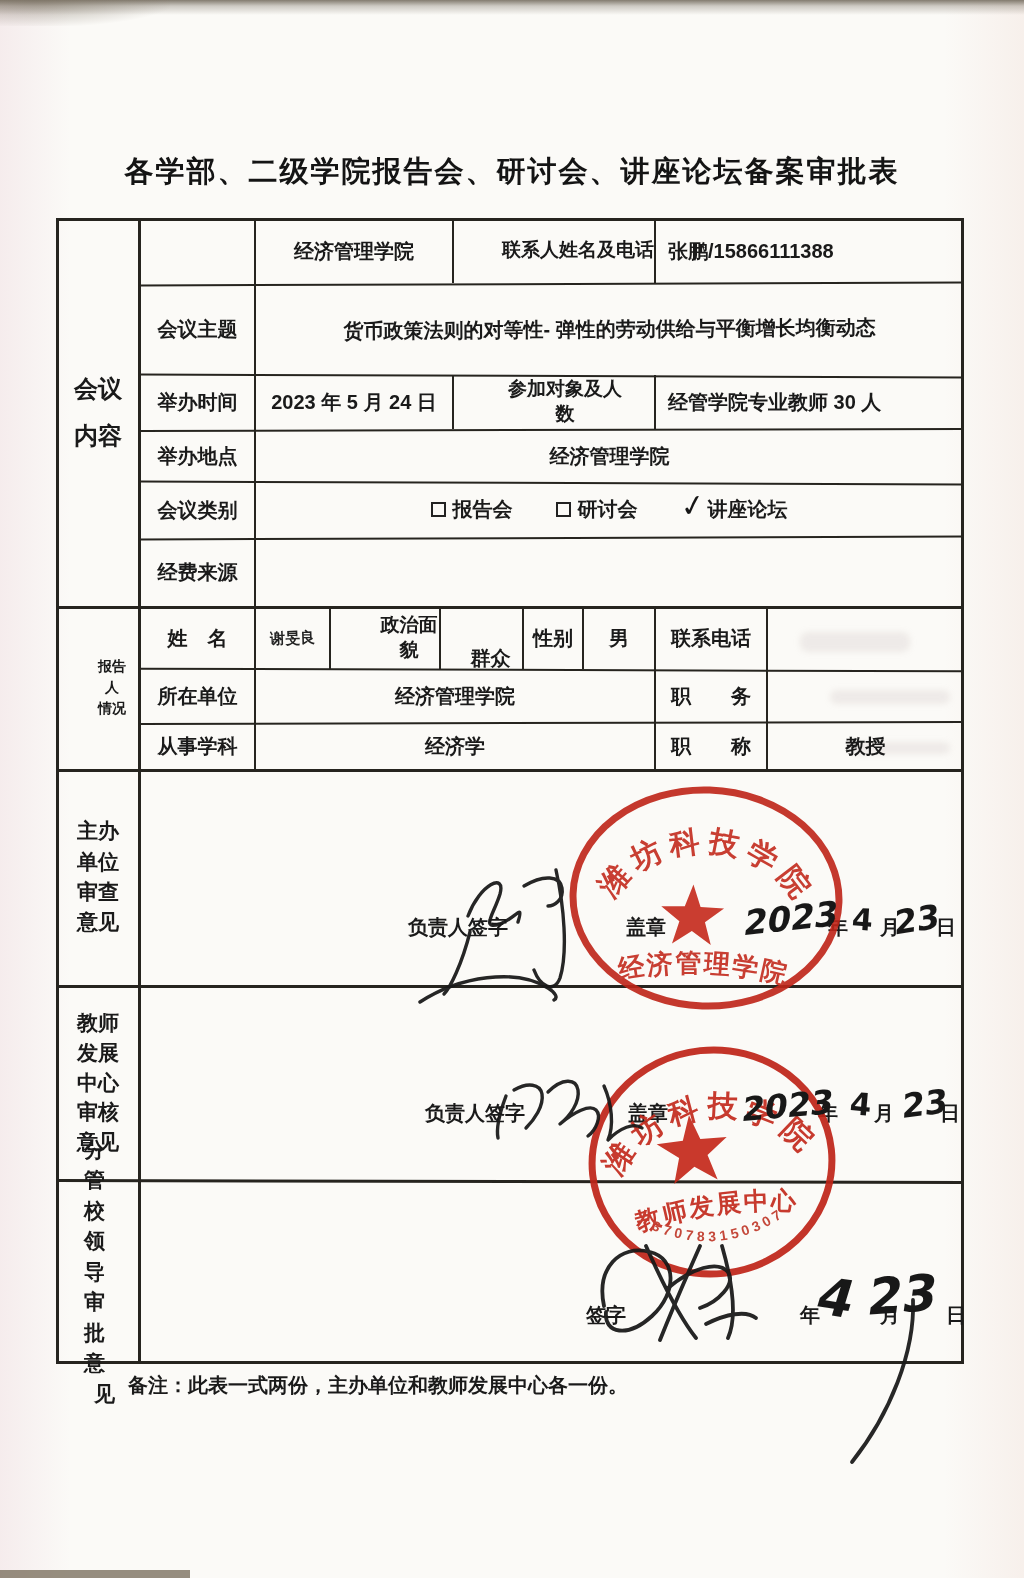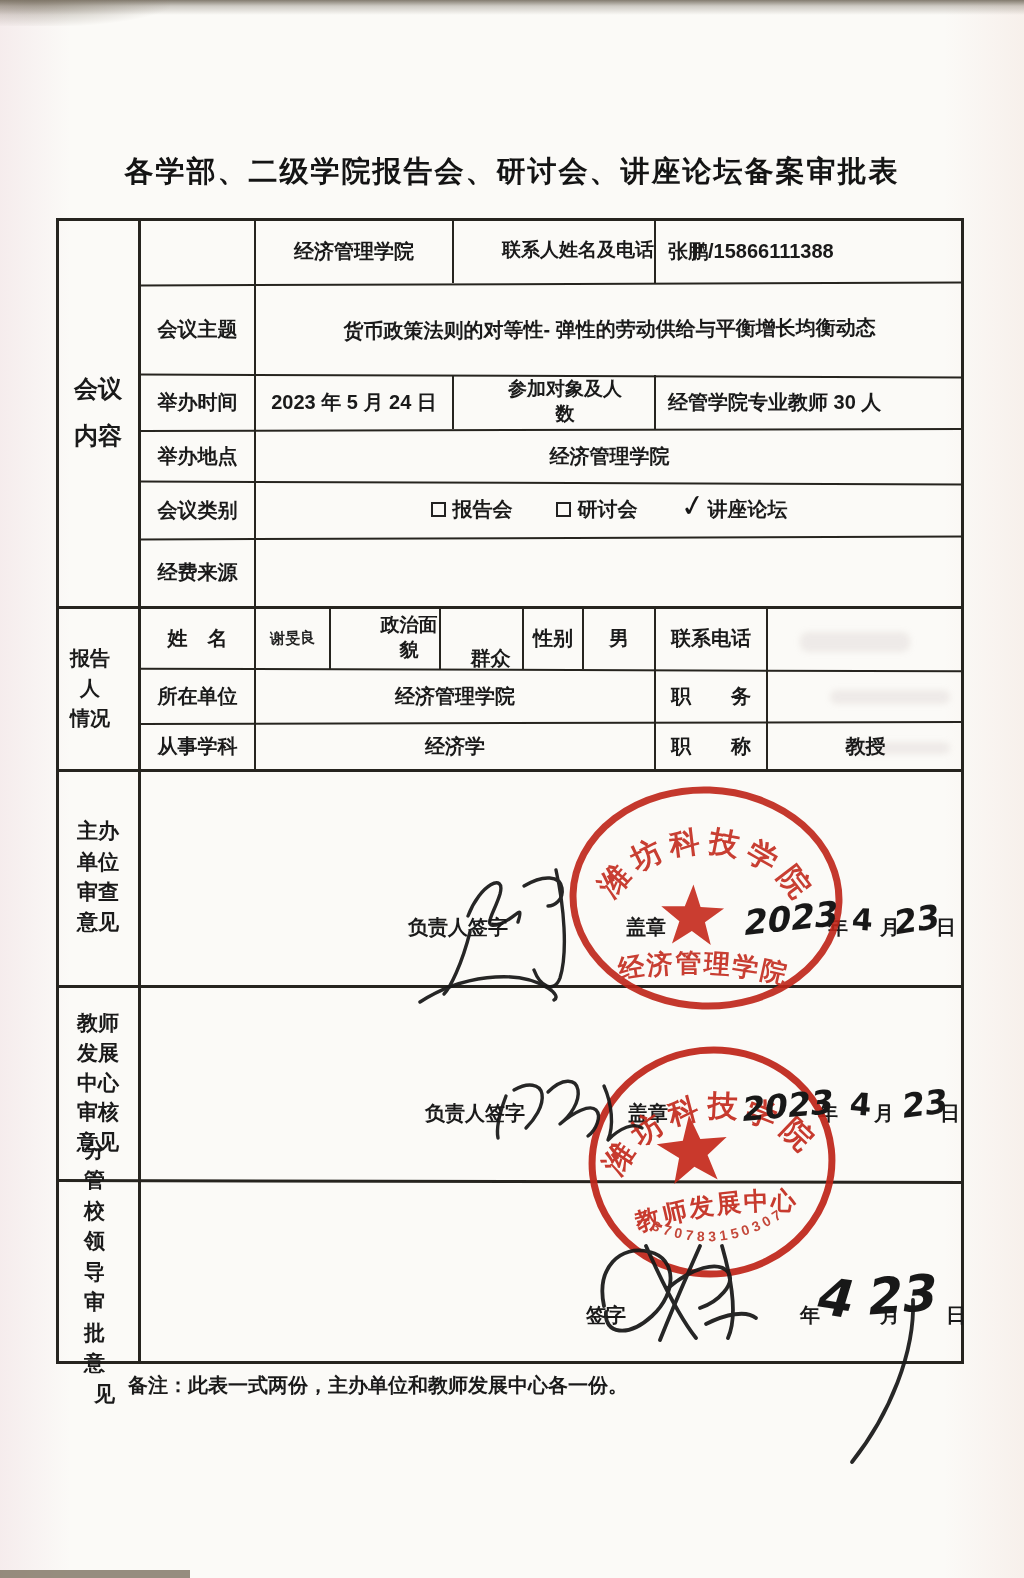--- a/index.html
+++ b/index.html
@@ -83,21 +83,21 @@
   <div class="line" style="left:140px;top:669px;width:824px;height:2px;transform:rotate(0.18deg);"></div>
   <div class="line" style="left:140px;top:722px;width:824px;height:2px;transform:rotate(-0.15deg);"></div>
   <div class="line" style="left:56px;top:769px;width:908px;height:3px;"></div>
   <div class="line" style="left:56px;top:985px;width:908px;height:3px;"></div>
   <div class="line" style="left:56px;top:1180px;width:908px;height:3px;transform:rotate(0.12deg);"></div>
 
   <div class="vlabel" style="left:56px;top:218px;width:84px;height:388px;font-size:24px;gap:15px;">
     <span>会议</span>
     <span>内容</span>
   </div>
-  <div class="vlabel" style="left:48px;top:606px;width:84px;height:163px;font-size:20px;line-height:1.5;">
+  <div class="vlabel" style="left:70px;top:606px;width:84px;height:163px;font-size:14px;line-height:1.5;">
     <span>报告</span>
     <span>人</span>
     <span>情况</span>
   </div>
   <div class="vlabel" style="left:56px;top:769px;width:84px;height:216px;font-size:21px;line-height:1.45;">
     <span>主办</span>
     <span>单位</span>
     <span>审查</span>
     <span>意见</span>
   </div>

